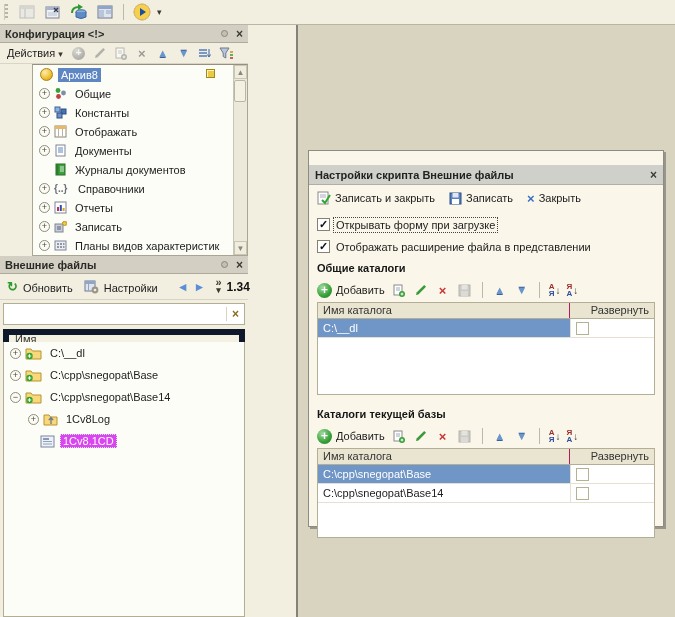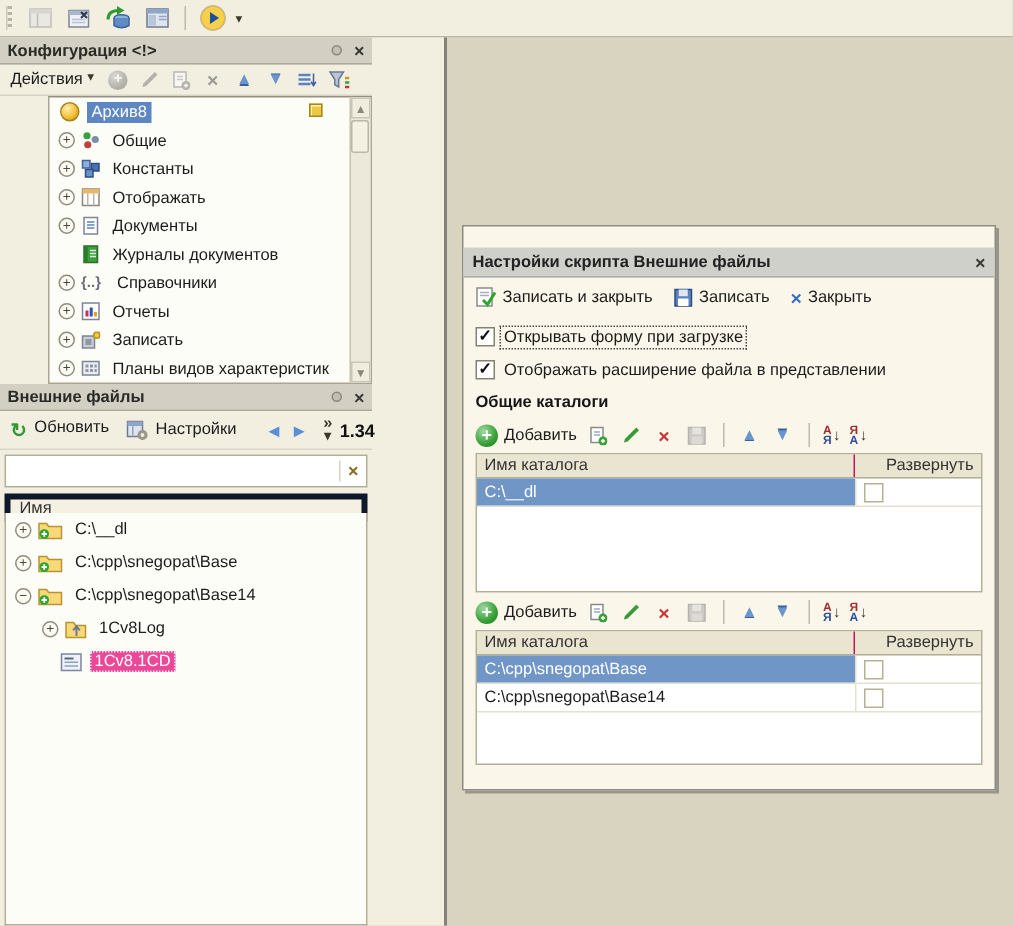--- a/index.html
+++ b/index.html
@@ -24,37 +24,37 @@
 
   .panel { position:absolute; left:0; width:248px; }
   .phdr { height:18px; background:#d3d0c3; border-bottom:1px solid #aeab9d;
     display:flex; align-items:center; padding:0 5px; }
   .phdr .ttl { font-weight:bold; color:#2a2a26; flex:1; }
   .pin { width:7px; height:7px; border:1px solid #8a887c; border-radius:50%; background:#c3c0b2; margin-right:8px; }
   .x-close { font-weight:bold; color:#3a3a34; font-size:12px; line-height:1; cursor:default; }
 
   .ptool { height:21px; display:flex; align-items:center; gap:5px; padding:0 4px;
     border-bottom:1px solid #d8d5c6; }
-  .actions { display:flex; align-items:flex-start; gap:3px; padding:1px 3px; }
+  .actions { display:flex; align-items:flex-end; gap:3px; padding:1px 3px; }
   .ic { width:16px; height:15px; display:flex; align-items:center; justify-content:center; }
   .arr-up { color:#6b96cc; font-size:11px; text-shadow:0 1px 0 #39629c; }
   .arr-dn { color:#6b96cc; font-size:11px; text-shadow:0 -1px 0 #39629c; }
   .dis { filter:grayscale(1); opacity:.55; }
 
   .ptree { position:relative; background:#fdfdf8; border:1px solid #a9a591; border-top:1px solid #95917e;
     overflow:hidden; }
   .crow { height:19px; display:flex; align-items:center; position:relative; }
   .exp { width:11px; height:11px; border:1px solid #8f8c7c; border-radius:50%; background:#fbfbf4;
     display:flex; align-items:center; justify-content:center; margin:0 4px 0 6px; flex:0 0 11px; }
   .exp i { font-style:normal; font-size:9px; line-height:1; color:#4a4840; }
   .exp.blank { visibility:hidden; }
   .ti { margin-right:5px; flex:0 0 auto; }
   .lbl { white-space:nowrap; padding:1px 3px; }
   .lbl.sel-tree { background:#5d86c2; color:#fff; }
-  .lbl.sel-file { background:#ec4899; color:#fff; outline:1px dotted #dfe6f2; outline-offset:-1px; }
+  .lbl.sel-file { background:#d946ef; color:#fff; outline:1px dotted #dfe6f2; outline-offset:-1px; }
   .sphere { width:13px; height:13px; border-radius:50%; border:1px solid #a5841d;
     background:radial-gradient(circle at 35% 30%, #ffeeb0, #f3c238 55%, #cc9312); margin:0 5px 0 7px; }
   .cube { position:absolute; right:32px; top:4px; width:9px; height:9px; background:#ecc943;
     border:1px solid #a08a1e; box-shadow:inset 1px 1px 0 #fff3b8; }
 
   
   .sbar { position:absolute; right:0; top:0; bottom:0; width:14px; background:#ece9da;
     border-left:1px solid #c9c6b6; display:flex; flex-direction:column; justify-content:space-between; }
   .sbtn { height:14px; display:flex; align-items:center; justify-content:center; font-size:8px; color:#8a8778;
     background:#f0edde; border:1px solid #c9c6b6; }
@@ -66,21 +66,21 @@
   .ver { font-weight:bold; font-size:12px; color:#111; }
   .chev { color:#3a3a2a; font-weight:bold; font-size:11px; line-height:8px; text-align:center; }
   .chev .caret { display:block; }
 
   .searchrow { margin:3px 3px 0 3px; height:22px; background:#fff; border:1px solid #b2ae93;
     display:flex; align-items:center; }
   .searchrow input { flex:1; border:0; outline:0; height:18px; font:inherit; padding:0 4px; background:transparent; }
   .search-x { width:18px; text-align:center; color:#8a6c20; font-weight:bold; font-size:12px;
     border-left:1px solid #d8d4bf; }
 
-  .namehdr { margin:4px 3px 0 3px; height:19px; background:#f4f1e2; border:4px solid #0f172a;
+  .namehdr { margin:4px 3px 0 3px; height:19px; background:#f4f1e2; border:6px solid #0f172a;
     display:flex; align-items:center; padding:0 6px; color:#333; }
   .ftree { position:absolute; left:3px; right:3px; bottom:0; top:86px; background:#fdfdf8;
     border:1px solid #b2ae93; border-top:0; }
   .frow { height:22px; display:flex; align-items:center; }
 
   
   .dialog { position:absolute; left:308px; top:150px; width:356px; height:377px;
     background:#faf7ea; border:1px solid #8e8c82; box-shadow:2px 2px 0 #98968c; }
   .dlg-title { height:20px; background:#d0d0ca; border-bottom:1px solid #b0aea6;
     display:flex; align-items:center; padding:0 6px;margin-top:14px; }
@@ -535,20 +535,21 @@
     </div>
     <div class="tblrow selrow">
       <div class="c-name">C:\__dl</div>
       <div class="c-exp">
           <span class="cb-empty"></span>
         </div>
     </div>
     <div class="tfill1"></div>
   </div>
 
+  <div class="sec-label" style="margin-top:13px;">Каталоги текущей базы</div>
   <div class="mini-tb">
     <span class="tbtn">
       <span class="add-plus">+</span>
       <span>Добавить</span>
     </span>
     <span class="ic">
       <svg width="13" height="13">
           <rect x="2" y="1" width="8" height="10" fill="#fff" stroke="#8a8a8a"></rect>
           <line x1="4" y1="4" x2="8" y2="4" stroke="#9ab"></line>
           <line x1="4" y1="6" x2="8" y2="6" stroke="#9ab"></line>

